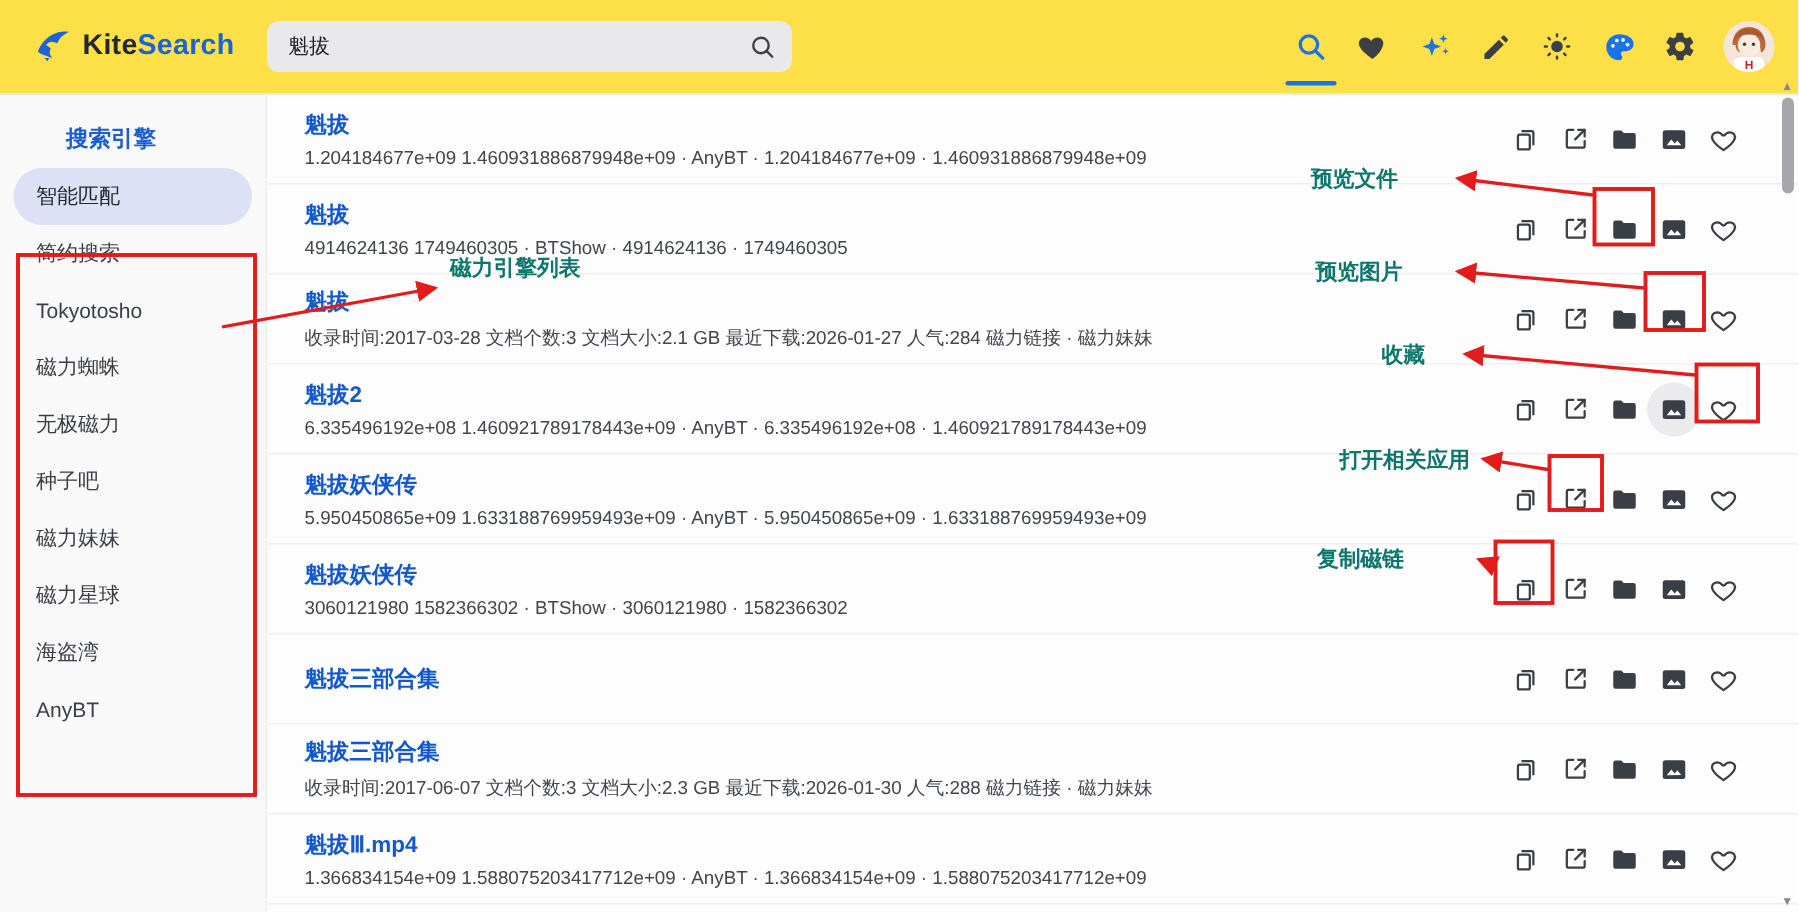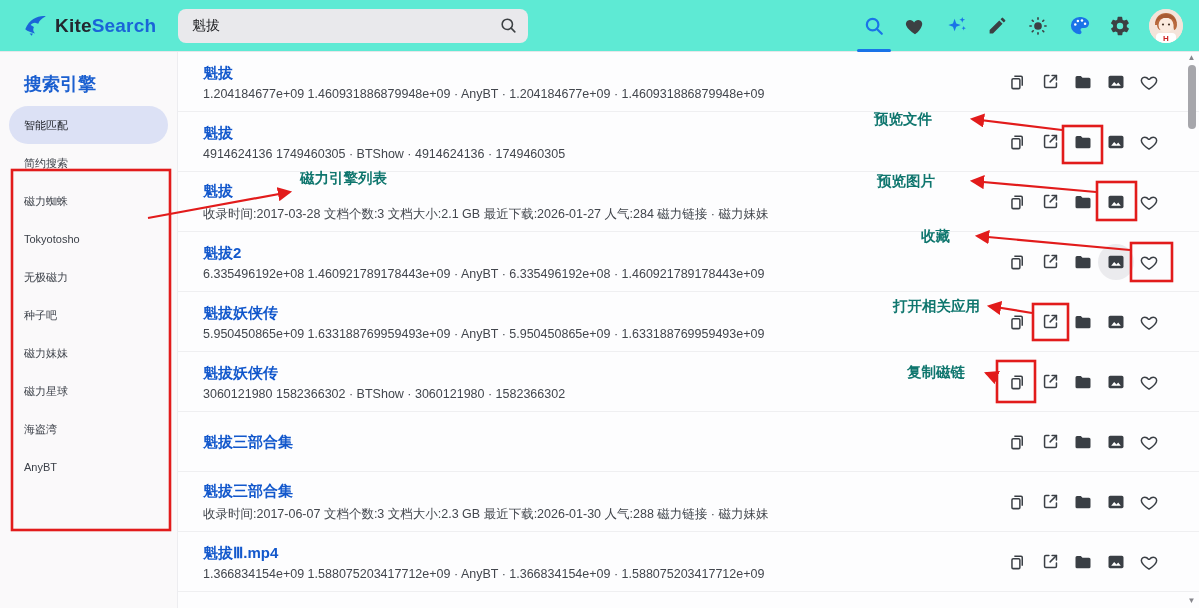--- a/index.html
+++ b/index.html
@@ -1,40 +1,40 @@
 <!DOCTYPE html>
 <html><head>
 <meta charset="utf-8">
 <style>
   * { margin:0; padding:0; box-sizing:border-box; }
   html,body { width:1199px; height:608px; overflow:hidden; }
   body { font-family:"Liberation Sans", sans-serif; background:#fff; position:relative; color:#202124; }
 
   
-  .header { height:52px; display:flex; align-items:center; border-bottom:1px solid #e7e7ea; background:#5eead4; position:relative; z-index:2; }
+  .header { height:63px; display:flex; align-items:center; border-bottom:1px solid #e7e7ea; background:#fde047; position:relative; z-index:2; }
   .logo { display:flex; align-items:center; gap:7px; padding:0 0 0 22px; width:178px; flex:0 0 178px; cursor:pointer; }
   .logo-text { font-size:19px; font-weight:bold; letter-spacing:.2px; }
   .logo-text .dark { color:#23272f; }
   .logo-text .accent { color:#1a64d8; }
   .searchbox { width:350px; height:34px; background:#e9e9ec; border-radius:8px; display:flex; align-items:center; padding:0 10px 0 14px; }
   .searchbox input { flex:1; border:none; outline:none; background:transparent; font-size:14px; color:#202124; font-family:inherit; }
   .searchbox .mag { flex:0 0 auto; display:flex; }
   .toolbar { margin-left:auto; display:flex; align-items:center; gap:17px; padding-right:16px; height:100%; }
   .tbtn { width:24px; height:24px; display:flex; align-items:center; justify-content:center; position:relative; cursor:pointer; }
   .tbtn svg { display:block; }
   .tbtn.active::after { content:""; position:absolute; left:-5px; right:-5px; bottom:-14px; height:3px; background:#1a73e8; border-radius:2px; }
   .avatar { width:34px; height:34px; border-radius:50%; overflow:hidden; cursor:pointer; background:#f3e2d8; }
 
   
   .page { display:flex; height:556px; }
 
   
   .sidebar { flex:0 0 178px; width:178px; background:#faf9fa; border-right:1px solid #ededf0; padding-top:14px; }
-  .sidebar-title { color:#1a5fd0; font-weight:bold; font-size:18px; padding:6px 24px 10px 24px; }
-  .side-item { height:38px; display:flex; align-items:center; padding-left:24px; font-size:11px; color:#3a3f47; cursor:pointer; }
+  .sidebar-title { color:#1a5fd0; font-weight:bold; font-size:15px; padding:6px 24px 10px 24px;margin-left:20px; }
+  .side-item { height:38px; display:flex; align-items:center; padding-left:24px; font-size:14px; color:#3a3f47; cursor:pointer; }
   .side-item.selected { background:#dce1f5; border-radius:19px; margin:0 9px 0 9px; padding-left:15px; color:#24272e; }
 
   
   .main { flex:1 1 auto; background:#fdfdfe; position:relative; overflow:hidden; }
   .row { height:60px; border-bottom:1px solid #efeff1; display:flex; align-items:center; padding:0 40px 0 25px; }
   .row-text { flex:1 1 auto; min-width:0; padding-top:2px; }
   .row-title { color:#1358cc; font-size:15px; font-weight:bold; line-height:1.25; cursor:pointer; white-space:nowrap; }
   .row-meta { color:#42464d; font-size:12.5px; margin-top:5px; white-space:nowrap; }
   .row-actions { flex:0 0 auto; display:flex; align-items:center; gap:13px; }
   .abtn { width:20px; height:20px; color:#3a3f45; display:flex; align-items:center; justify-content:center; cursor:pointer; position:relative; }
@@ -135,24 +135,24 @@
   <div class="sidebar">
     <div class="sidebar-title">搜索引擎</div>
     <div id="side-list">
         <div class="side-item selected">
           <span>智能匹配</span>
         </div>
         <div class="side-item">
           <span>简约搜索</span>
         </div>
         <div class="side-item">
+          <span>Tokyotosho</span>
+        </div>
+        <div class="side-item">
           <span>磁力蜘蛛</span>
-        </div>
-        <div class="side-item">
-          <span>Tokyotosho</span>
         </div>
         <div class="side-item">
           <span>无极磁力</span>
         </div>
         <div class="side-item">
           <span>种子吧</span>
         </div>
         <div class="side-item">
           <span>磁力妹妹</span>
         </div>
@@ -536,13 +536,13 @@
     <line x1="1130" y1="250" x2="977" y2="236"></line>
     <line x1="1032" y1="313" x2="989" y2="306"></line>
     <line x1="996" y1="377" x2="986" y2="373"></line>
   </g>
 </svg>
 <div class="ann-label" style="left:300px; top:169px;">磁力引擎列表</div>
 <div class="ann-label" style="left:874px; top:110px;">预览文件</div>
 <div class="ann-label" style="left:877px; top:172px;">预览图片</div>
 <div class="ann-label" style="left:921px; top:227px;">收藏</div>
 <div class="ann-label" style="left:893px; top:297px;">打开相关应用</div>
-<div class="ann-label" style="left:907px; top:363px;">复制磁链</div>
+<div class="ann-label" style="left:878px; top:363px;">复制磁链</div>
 
 </body></html>

